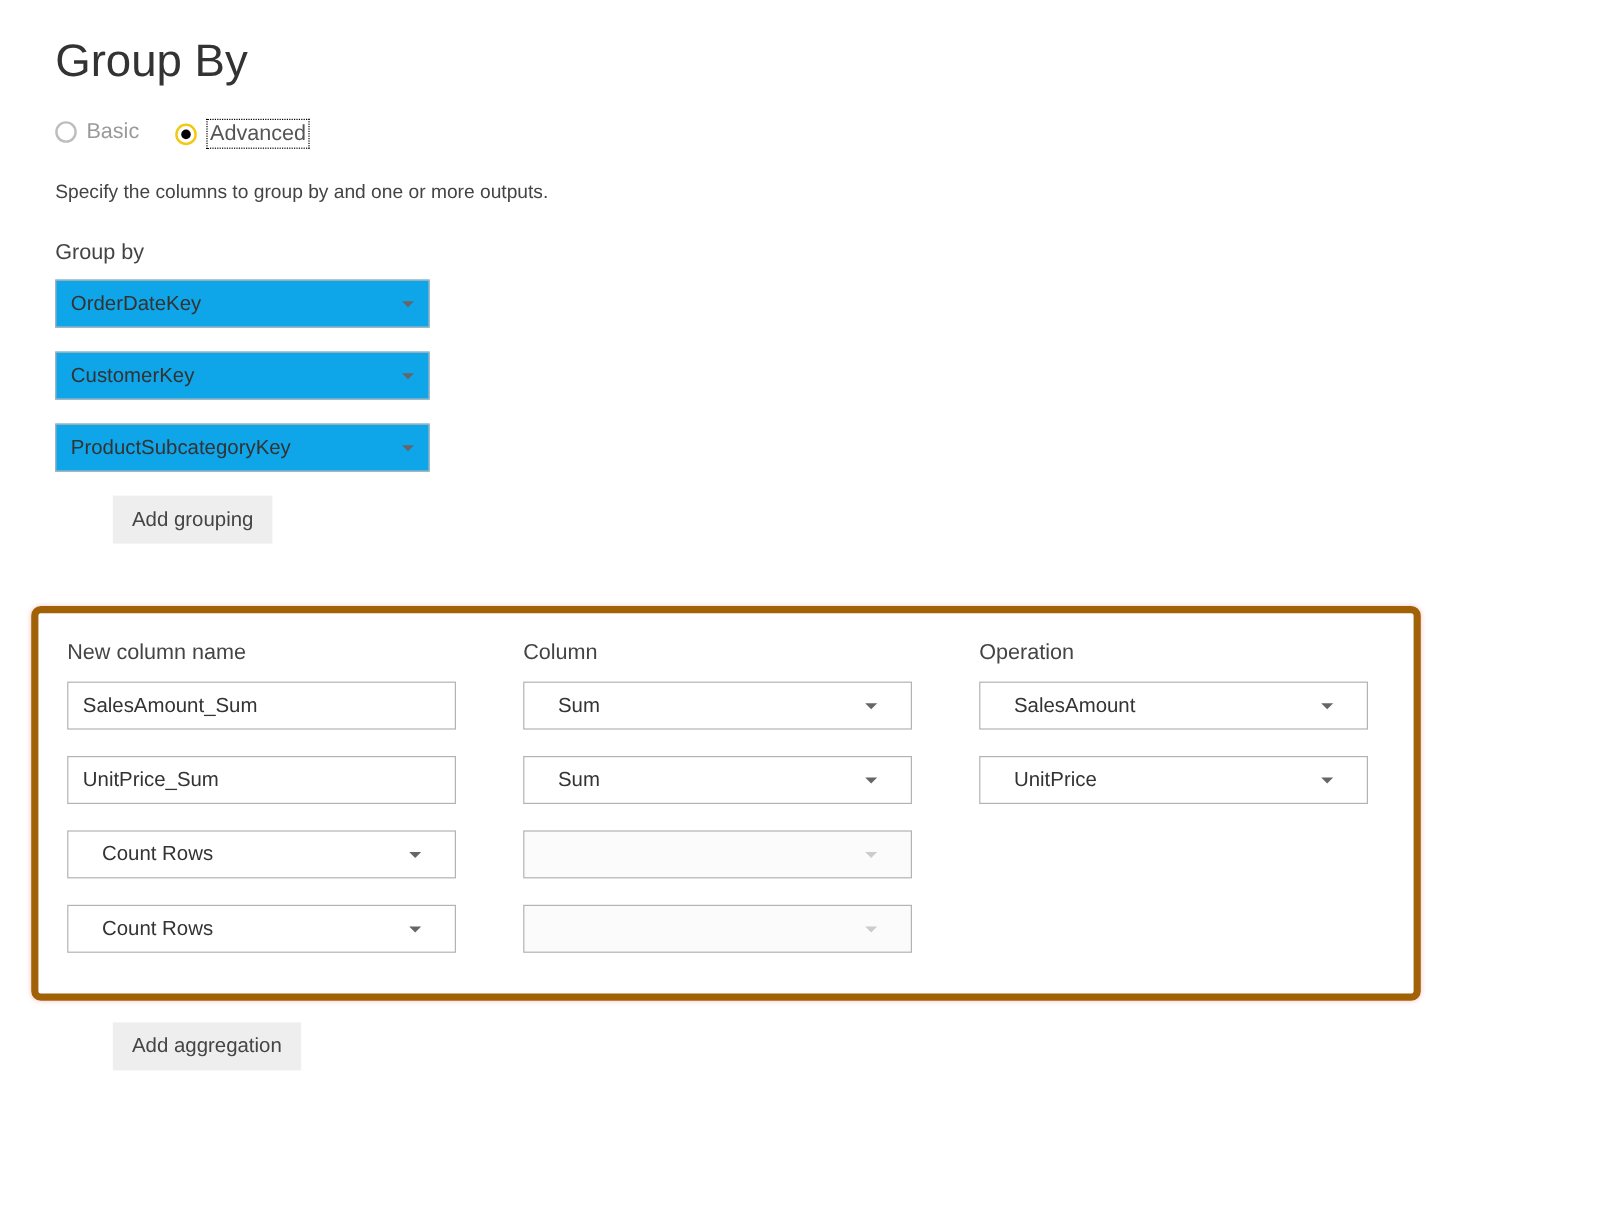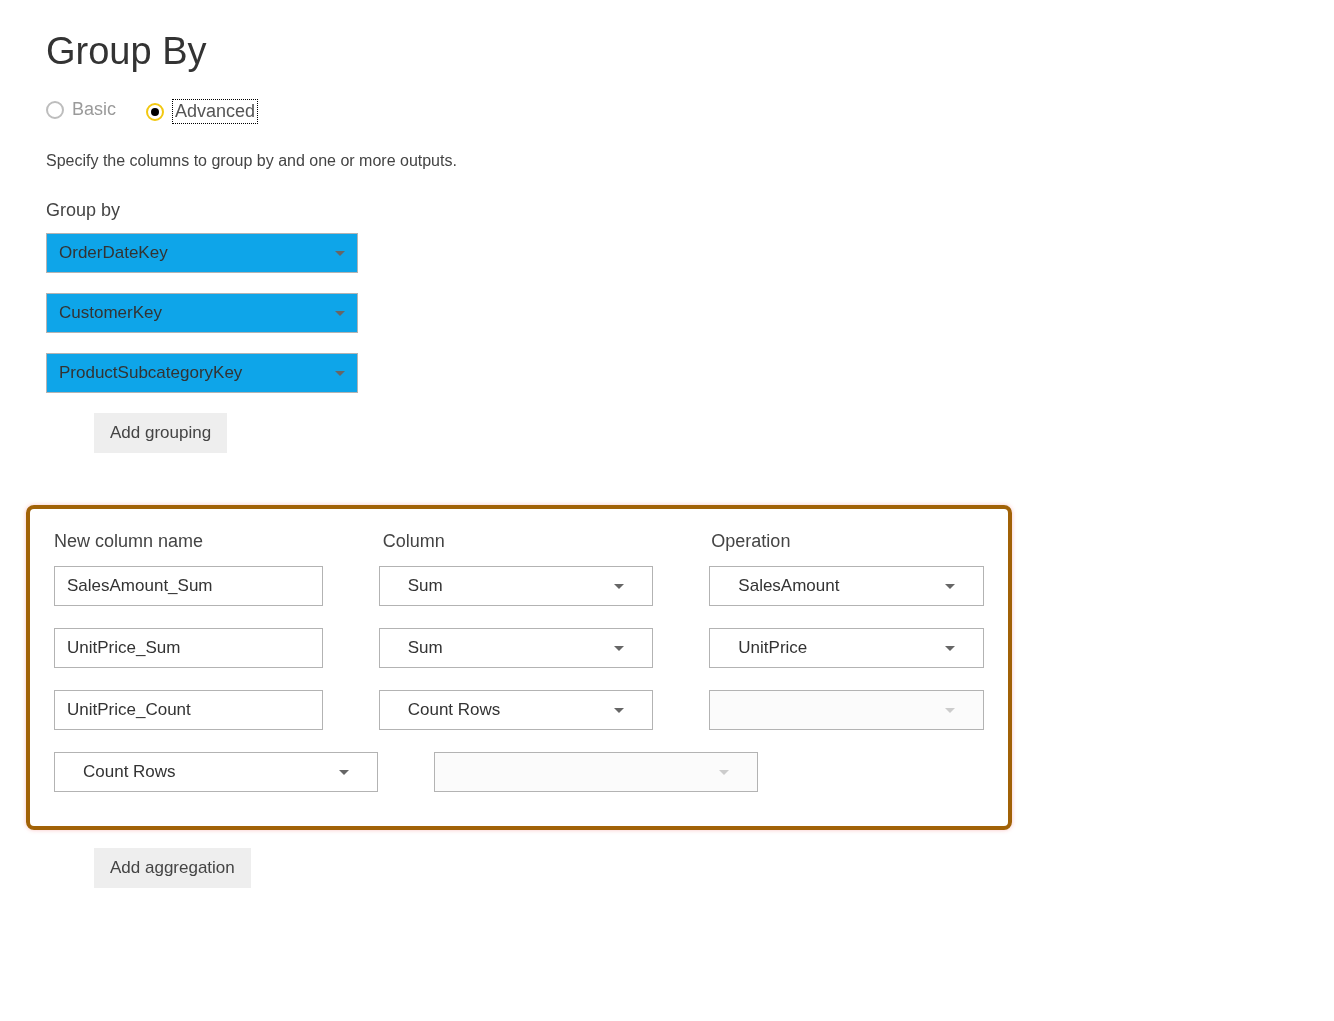--- a/index.html
+++ b/index.html
@@ -93,27 +93,27 @@
     background: #eeeeee;
     border: none;
     padding: 10px 16px;
     font-size: 17px;
     color: #444;
     cursor: pointer;
     font-family: inherit;
     margin-left: 48px;
   }
   .highlight-box {
-    border: 4px solid #a16207;
+    border: 6px solid #a16207;
     border-radius: 8px;
     padding: 22px 24px 12px 24px;
     margin-top: 52px;
     margin-bottom: 18px;
     margin-left: -20px;
-    width: 986px;
+    width: 1158px;
     box-shadow: 0 0 4px rgba(244,106,106,0.4);
   }
   .agg-headers {
     display: flex;
     gap: 56px;
     margin-bottom: 14px;
   }
   .agg-header {
     font-size: 18px;
     color: #444;
@@ -220,21 +220,20 @@
       <span>Sum</span>
       <span class="caret"></span>
     </div>
     <div class="select">
       <span>UnitPrice</span>
       <span class="caret"></span>
     </div>
   </div>
 
   <div class="agg-row">
-    <input type="text" class="text-input" value="UnitPrice_Count" style="">
     <div class="select">
       <span>Count Rows</span>
       <span class="caret"></span>
     </div>
     <div class="select disabled">
       <span></span>
       <span class="caret"></span>
     </div>
   </div>
 

